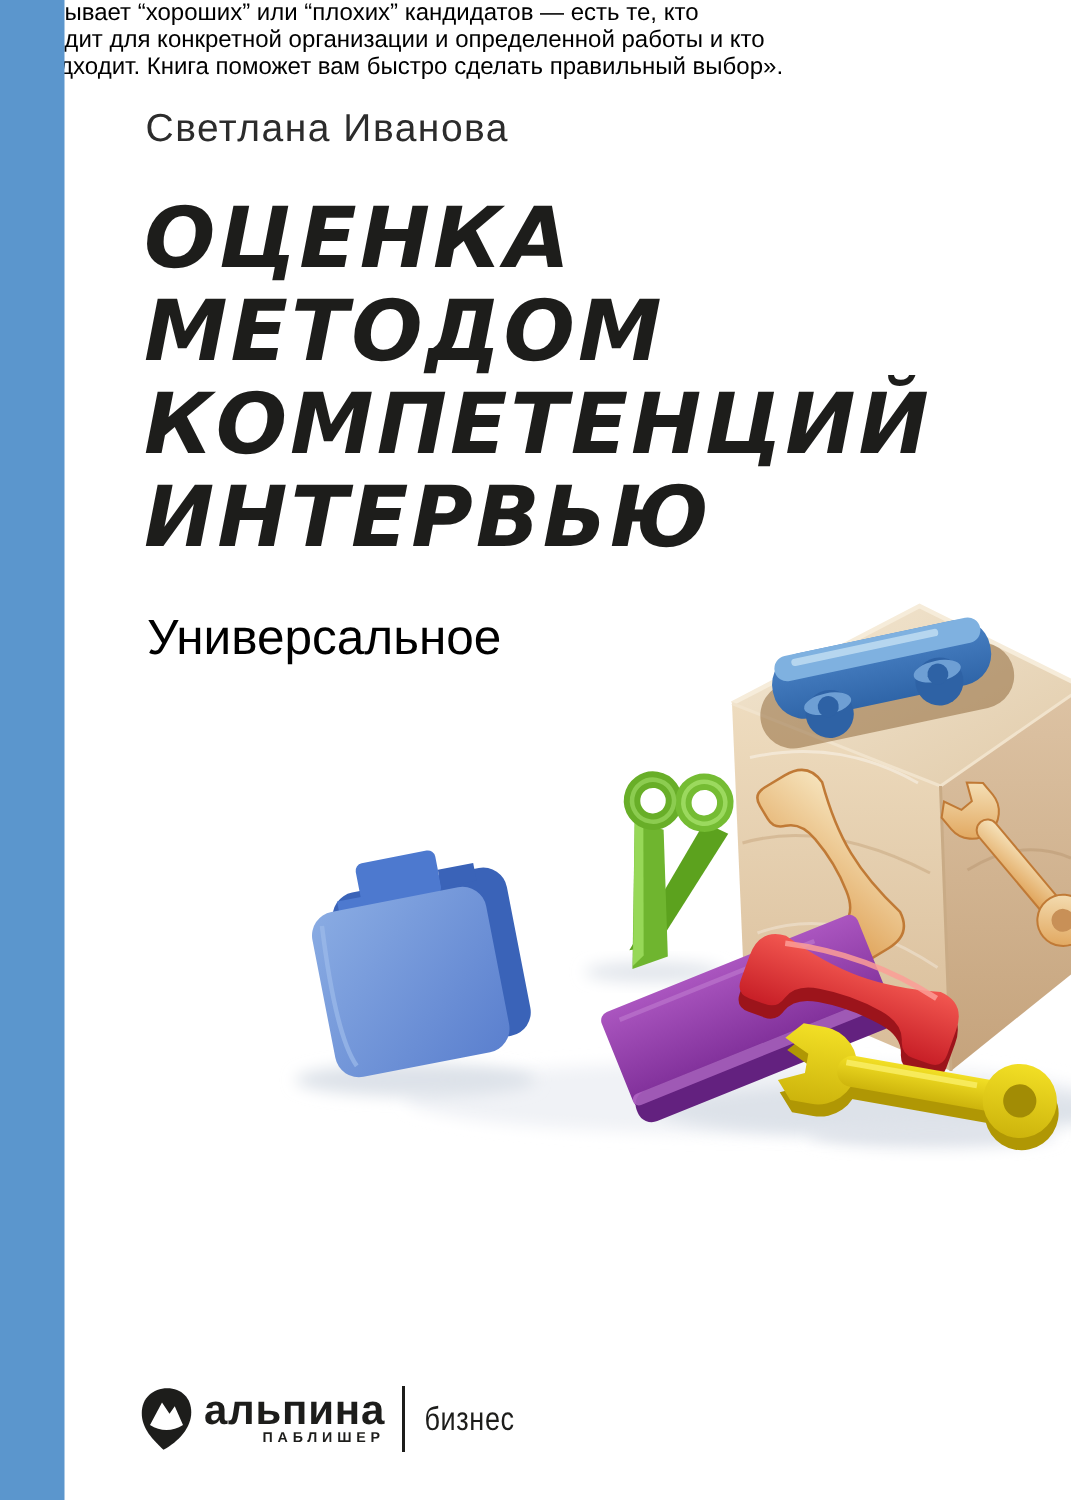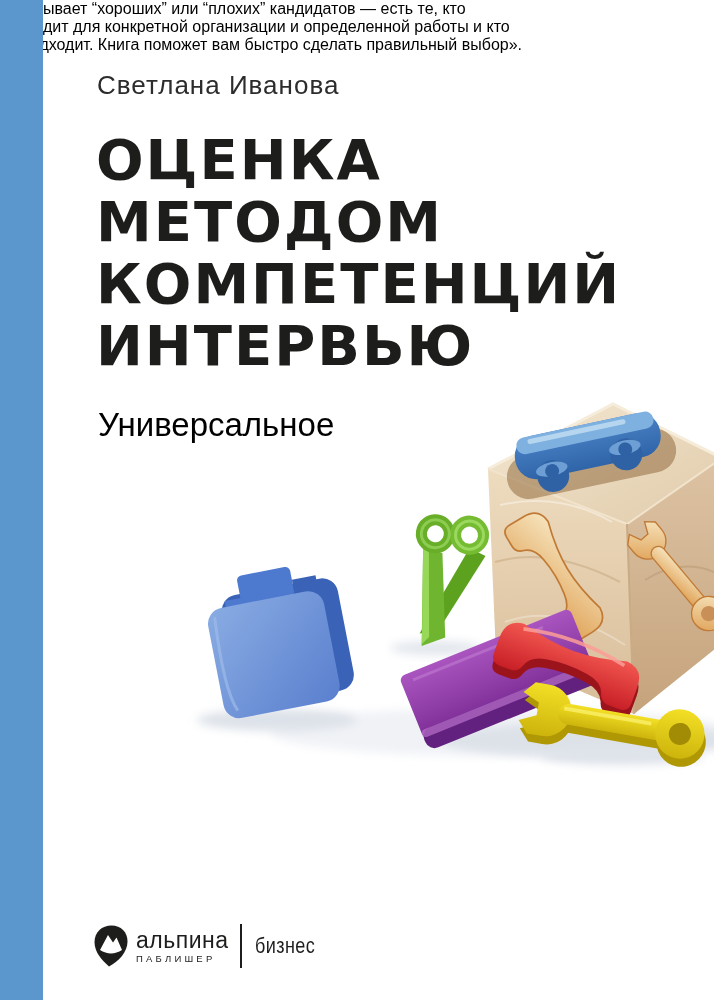--- a/index.html
+++ b/index.html
@@ -1,30 +1,30 @@
 <!DOCTYPE html>
 <html><head>
 <meta charset="utf-8">
 <style>
   html,body{margin:0;padding:0;}
   body{width:714px;height:1000px;background:#ffffff;font-family:"Liberation Sans",sans-serif;}
   .cover{position:relative;width:714px;height:1000px;background:#ffffff;overflow:hidden;}
   .stripe{position:absolute;left:0;top:0;width:43px;height:1000px;background:#5b96cd;}
   .author{position:absolute;left:97px;top:70px;font-size:26px;letter-spacing:1px;color:#2c2c2c;white-space:nowrap;}
   .title{position:absolute;left:96px;top:129px;margin:0;font-family:"DejaVu Sans","Liberation Sans",sans-serif;
-         font-weight:bold;font-size:56px;line-height:62px;letter-spacing:2px;color:#1d1d1b;}
+         font-weight:bold;font-size:56px;line-height:62px;letter-spacing:2px;color:#1d1d1b;font-style:italic;}
   .title div{white-space:nowrap;}
   .subtitle{position:absolute;left:98px;top:406px;font-size:33px;line-height:38px;color:#000000;}
   .illo{position:absolute;left:0;top:388px;}
   .quote{position:absolute;left:99px;top:784px;margin:0;font-size:18.5px;line-height:24.5px;
          letter-spacing:0.2px;color:#2e2e2e;}
   .publisher{position:absolute;left:94px;top:924px;display:flex;align-items:center;}
   .brand-text{margin-left:8px;color:#1d1d1b;}
-  .brand{font-size:23px;font-weight:normal;letter-spacing:0.5px;line-height:22px;}
-  .brand-sub{font-size:9.5px;font-weight:normal;letter-spacing:3.2px;margin-top:2px;}
+  .brand{font-size:28px;font-weight:bold;letter-spacing:0.5px;line-height:22px;}
+  .brand-sub{font-size:9.5px;font-weight:bold;letter-spacing:3.2px;margin-top:2px;margin-left:39px;}
   .logo-divider{width:2px;height:44px;background:#1d1d1b;margin-left:11px;}
   .series{margin-left:13px;font-size:22px;color:#1d1d1b;transform:scaleX(0.82);transform-origin:left center;letter-spacing:0.5px;}
 </style>
 </head>
 <body>
 
 <div class="cover">
 
   <div class="stripe"></div>
 

